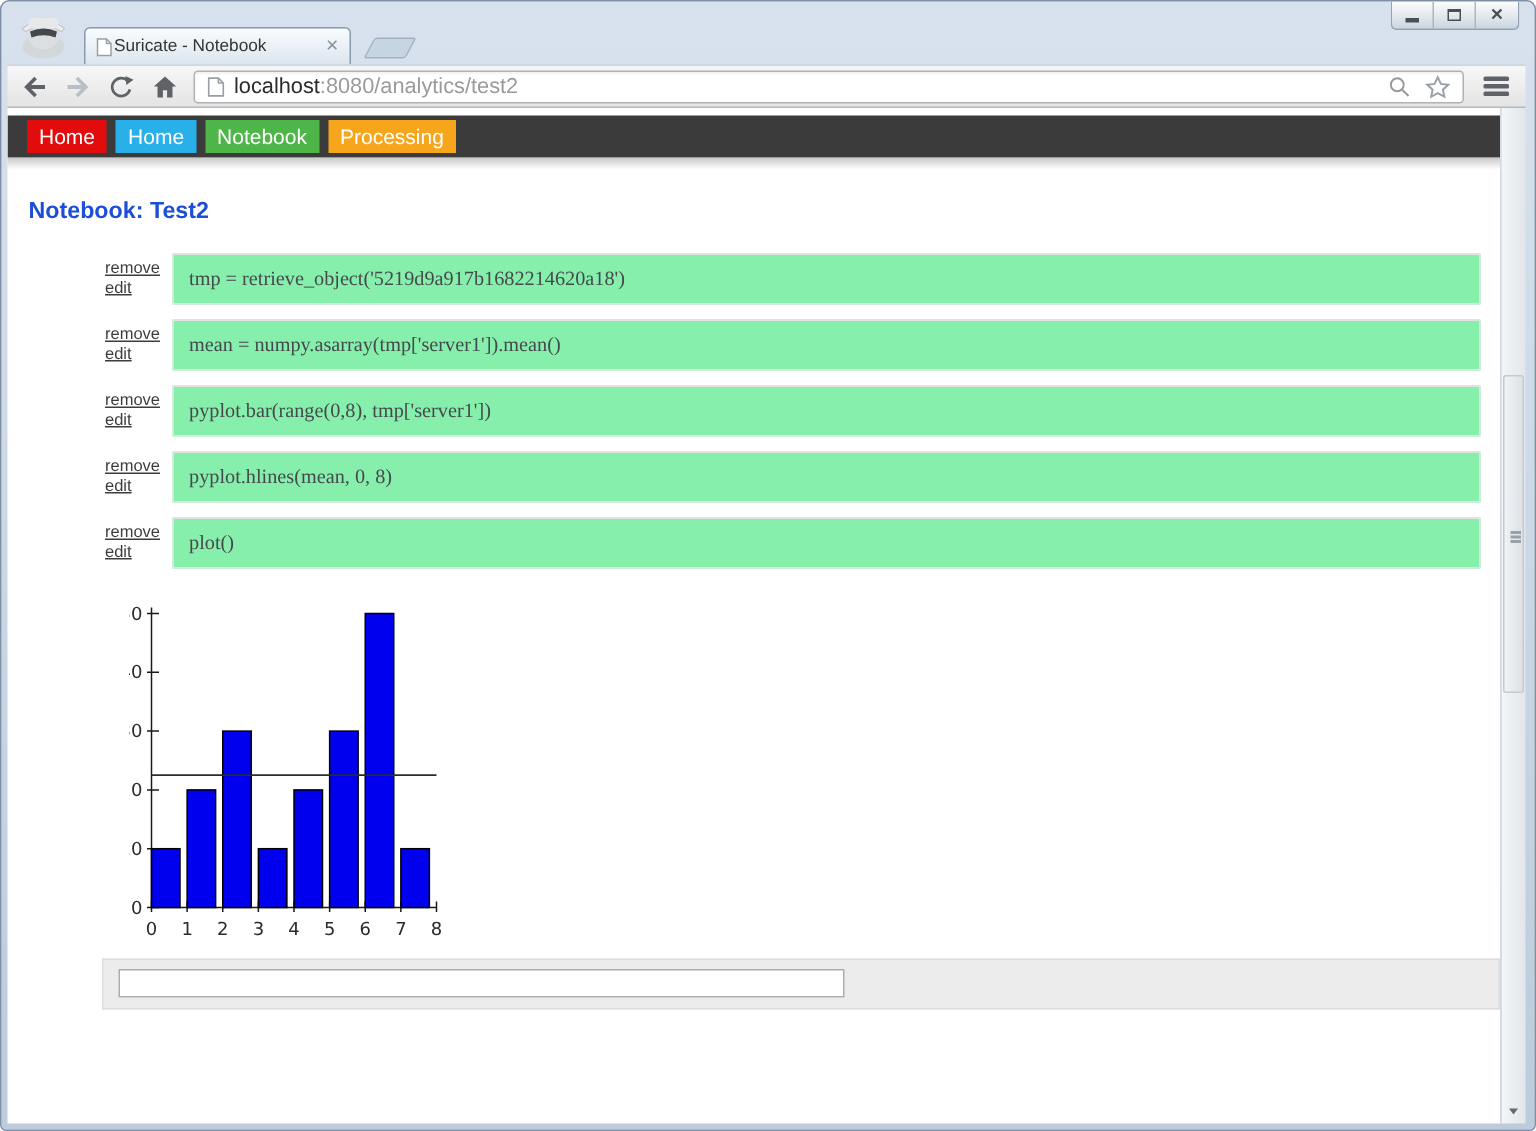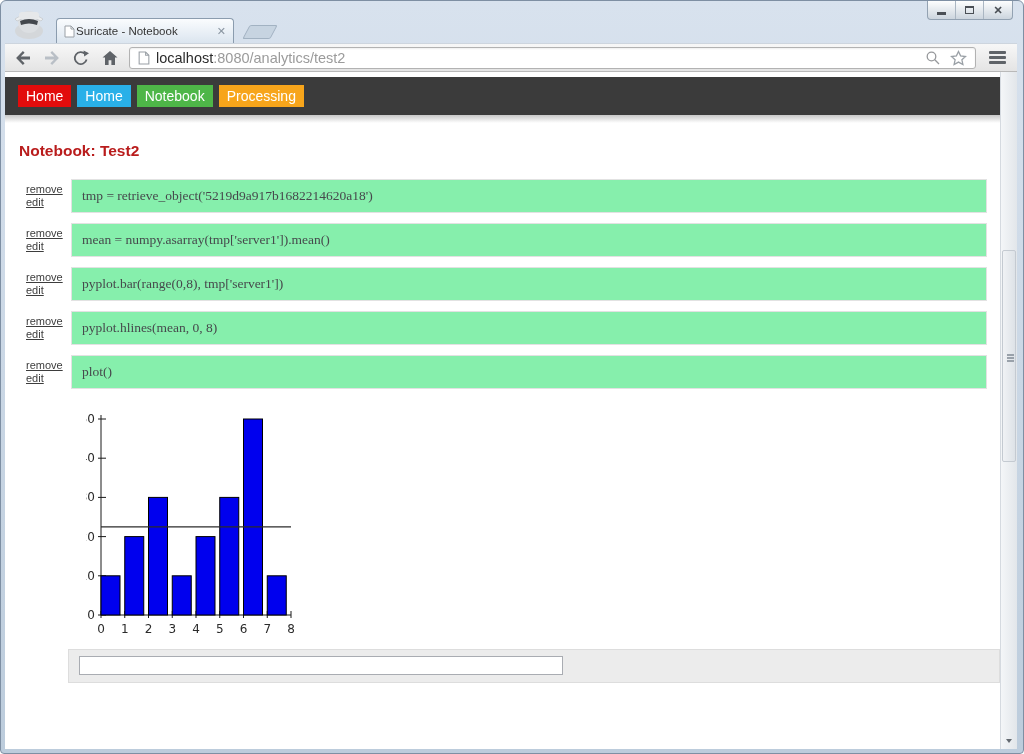--- a/index.html
+++ b/index.html
@@ -59,30 +59,30 @@
   .url-icons { display:flex; align-items:center; gap:9px; }
   .menu-btn { width:24px; height:18px; display:flex; flex-direction:column; justify-content:center; gap:2.5px; align-items:center; }
   .hbar { width:17px; height:2.5px; background:#5f6368; border-radius:1px; }
 
   
   .viewport {
     position:absolute; top:71px; left:4px; right:23px; bottom:4px;
     background:#fff; overflow:hidden;
   }
 
-  .navbar { margin-top:5px; height:38px; background:#3b3b3b; display:flex; align-items:center; padding-left:13px; gap:6px; }
+  .navbar { margin-top:5px; height:28px; background:#3b3b3b; display:flex; align-items:center; padding-left:13px; gap:6px; }
   .nav-shadow { height:8px; background:linear-gradient(#9a9a9a, #ffffff); opacity:.55; }
   .nav-btn { color:#fff; font-size:14px; padding:3px 8px; border:none; cursor:pointer; font-family:inherit; }
 
-  .page-title { margin:19px 0 0 14px; font-size:15.5px; font-weight:bold; color:#b91c1c; height:20px; }
+  .page-title { margin:19px 0 0 14px; font-size:15.5px; font-weight:bold; color:#1d4ed8; height:20px; }
 
   .cells { margin-top:17px; }
   .cell { margin-bottom:10px; }
   .cell-row { display:flex; align-items:flex-start; }
-  .cell-links { width:66px; flex:none; padding:4px 0 0 21px; }
+  .cell-links { width:66px; flex:none; padding:4px 0 0 21px;margin-left:44px; }
   .cell-links a { display:block; font-size:11px; color:#3d3d3d; text-decoration:underline; line-height:13px; }
   .cell-code {
     flex:1; margin-right:13px; height:34px; background:#86efac; border:1px solid #e2e2e2;
     display:flex; align-items:center; padding-left:10px;
     font-size:13.5px; color:#46494c;font-family:Liberation Serif, serif;
   }
   .cell-output { margin:12px 0 8px 76px; height:18px; line-height:18px; font-size:13.5px; }
 
   .chart-output { position:relative; margin:6px 0 0 81px; width:240px; height:244px; }
   .chart-output svg { display:block; }

